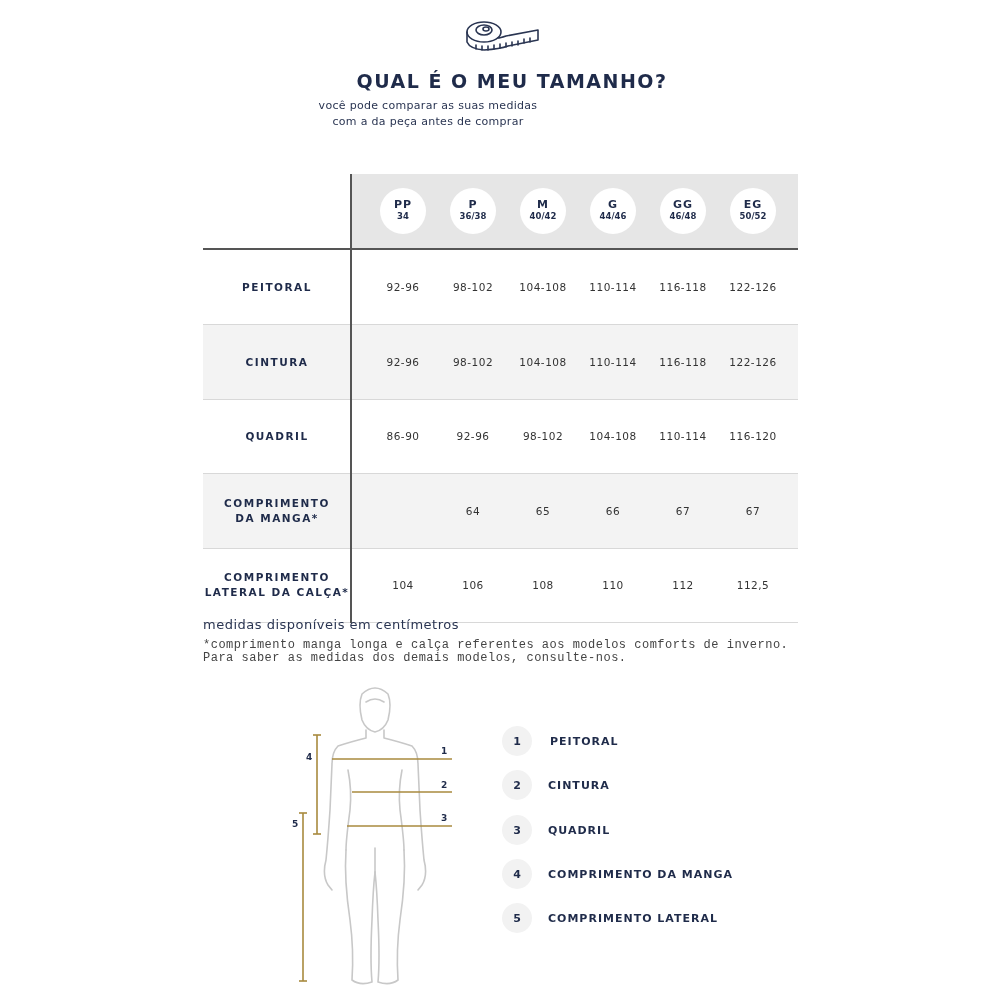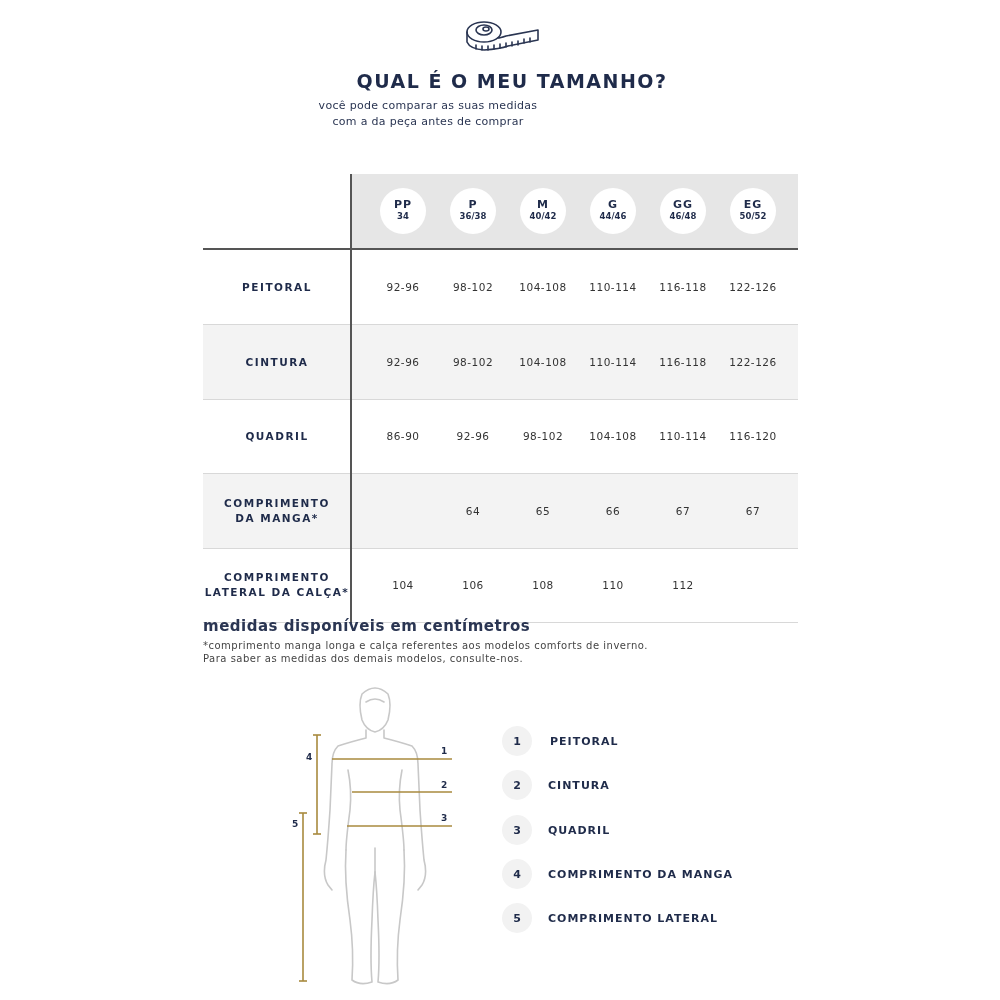--- a/index.html
+++ b/index.html
@@ -22,22 +22,22 @@
   .size-circle .lbl { display:block; margin-top:10px; font-size:11px; font-weight:bold; color:#1f2b4a; letter-spacing:1px; }
   .size-circle .num { display:block; font-size:8.5px; font-weight:bold; color:#1f2b4a; }
   .row { position:absolute; left:0; width:595px; height:74px; border-bottom:1px solid #d8d8d8; }
   .row.shade { background:#f3f3f3; }
   .row-label { position:absolute; left:0; width:148px; top:0; height:74px; display:flex;
                align-items:center; justify-content:center; text-align:center;
                font-size:10.5px; font-weight:bold; letter-spacing:1.5px; color:#1f2b4a; line-height:15px; }
   .cell { position:absolute; top:0; height:74px; width:70px; display:flex; align-items:center;
           justify-content:center; font-size:10.5px; color:#333; letter-spacing:0.5px; }
 
-  #note1 { left:203px; top:617px; font-size:15px; font-weight:bold; color:#2a3552; letter-spacing:0.5px; }
-  #note2 { left:203px; top:639px; font-size:10px; line-height:13px; color:#444; letter-spacing:0.5px; }
+  #note1 { left:203px; top:617px; font-size:13px; font-weight:normal; color:#2a3552; letter-spacing:0.5px; }
+  #note2 { left:203px; top:639px; font-size:12px; line-height:13px; color:#444; letter-spacing:0.5px;font-family:Liberation Mono, monospace; }
 
   #body-figure { left:280px; top:680px; width:190px; height:310px; }
 
   .legend-item { position:absolute; left:502px; height:30px; display:flex; align-items:center; }
   .legend-num { width:30px; height:30px; border-radius:50%; background:#f2f2f2; display:flex;
                 align-items:center; justify-content:center; font-size:11px; font-weight:bold; color:#1f2b4a; }
   .legend-label { margin-left:16px; font-size:11px; font-weight:bold; letter-spacing:1px; color:#1f2b4a; }
 </style>
 </head>
 <body>
@@ -134,20 +134,21 @@
       <div>
         <div>COMPRIMENTO</div>
         <div>LATERAL DA CALÇA*</div>
       </div>
     </div>
     <div class="cell" style="left:165px">104</div>
     <div class="cell" style="left:235px">106</div>
     <div class="cell" style="left:305px">108</div>
     <div class="cell" style="left:375px">110</div>
     <div class="cell" style="left:445px">112</div>
+    <div class="cell" style="left:515px">112,5</div>
   </div>
 
   <div class="hline-top"></div>
   <div class="vline"></div>
 </div>
 
 <div id="note1" class="abs">medidas disponíveis em centímetros</div>
 <div id="note2" class="abs">
   <div>*comprimento manga longa e calça referentes aos modelos comforts de inverno.</div>
   <div>Para saber as medidas dos demais modelos, consulte-nos.</div>

